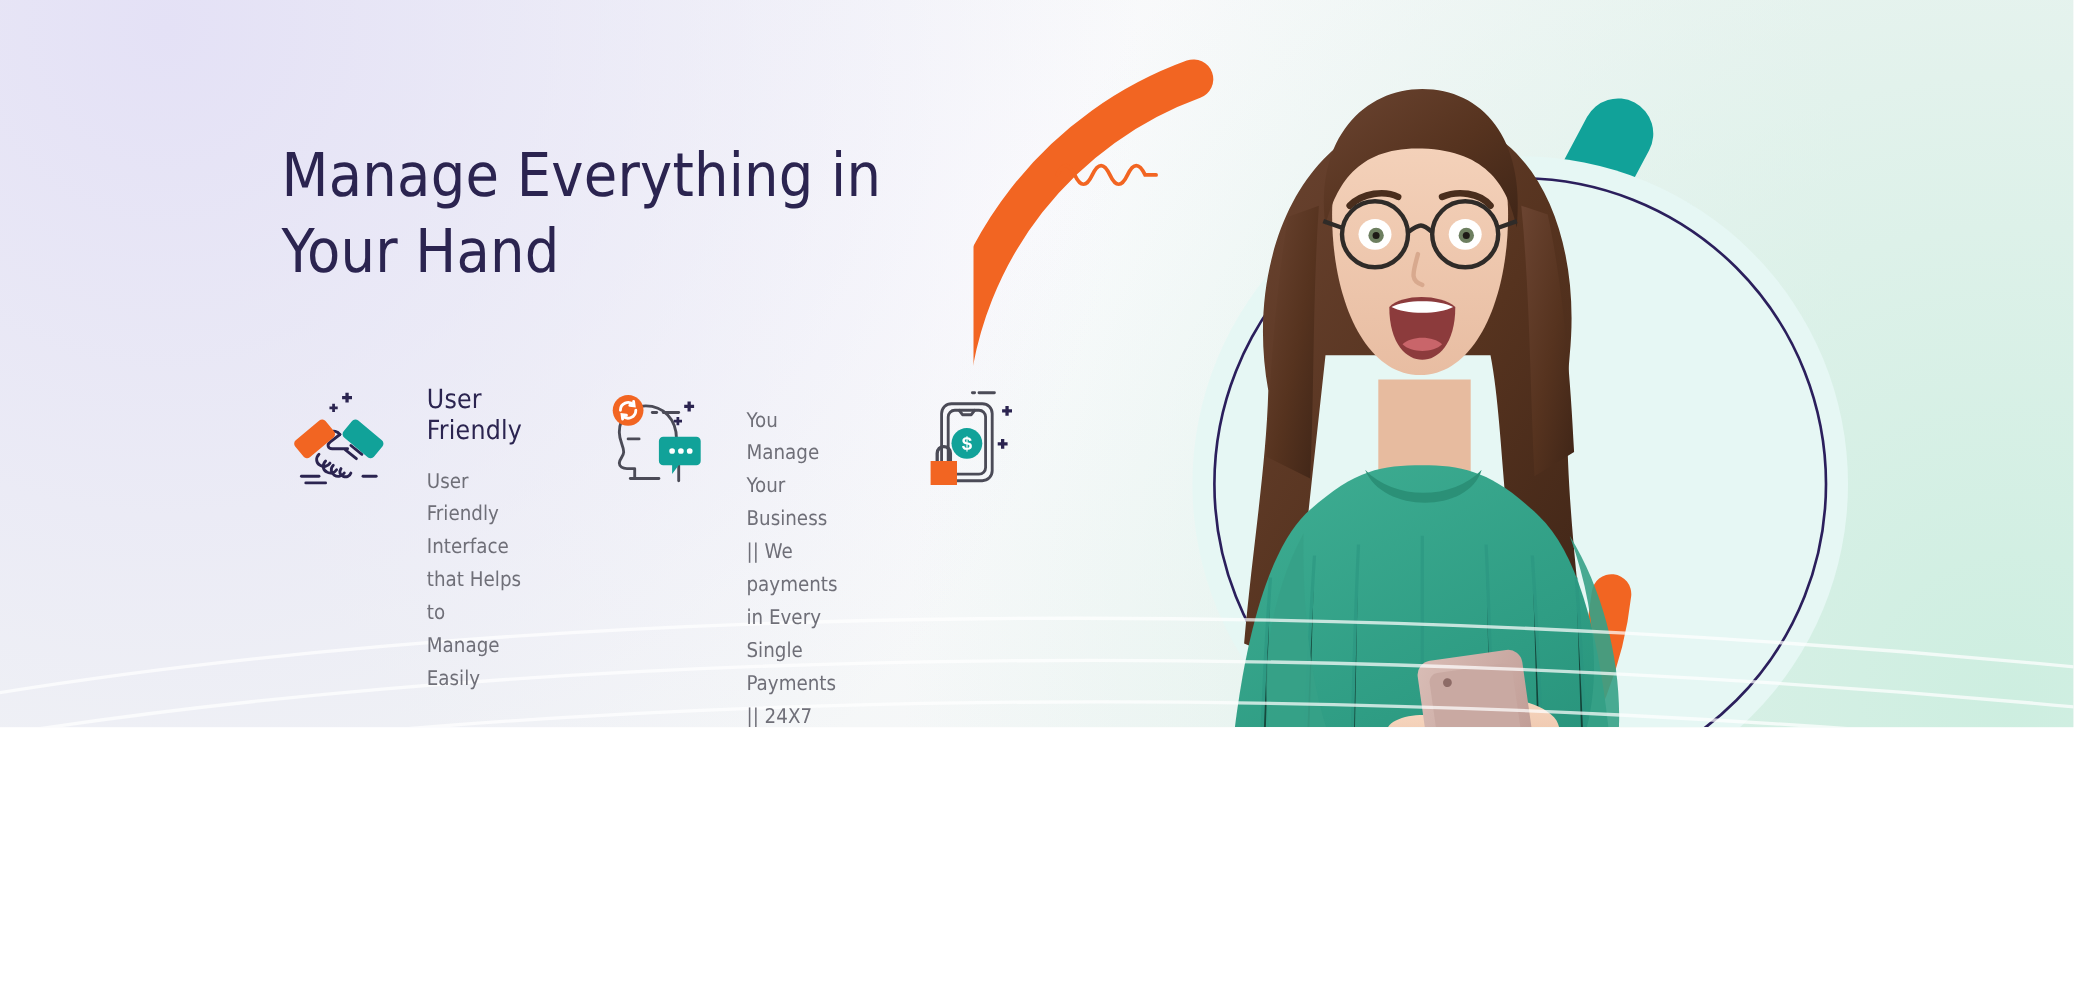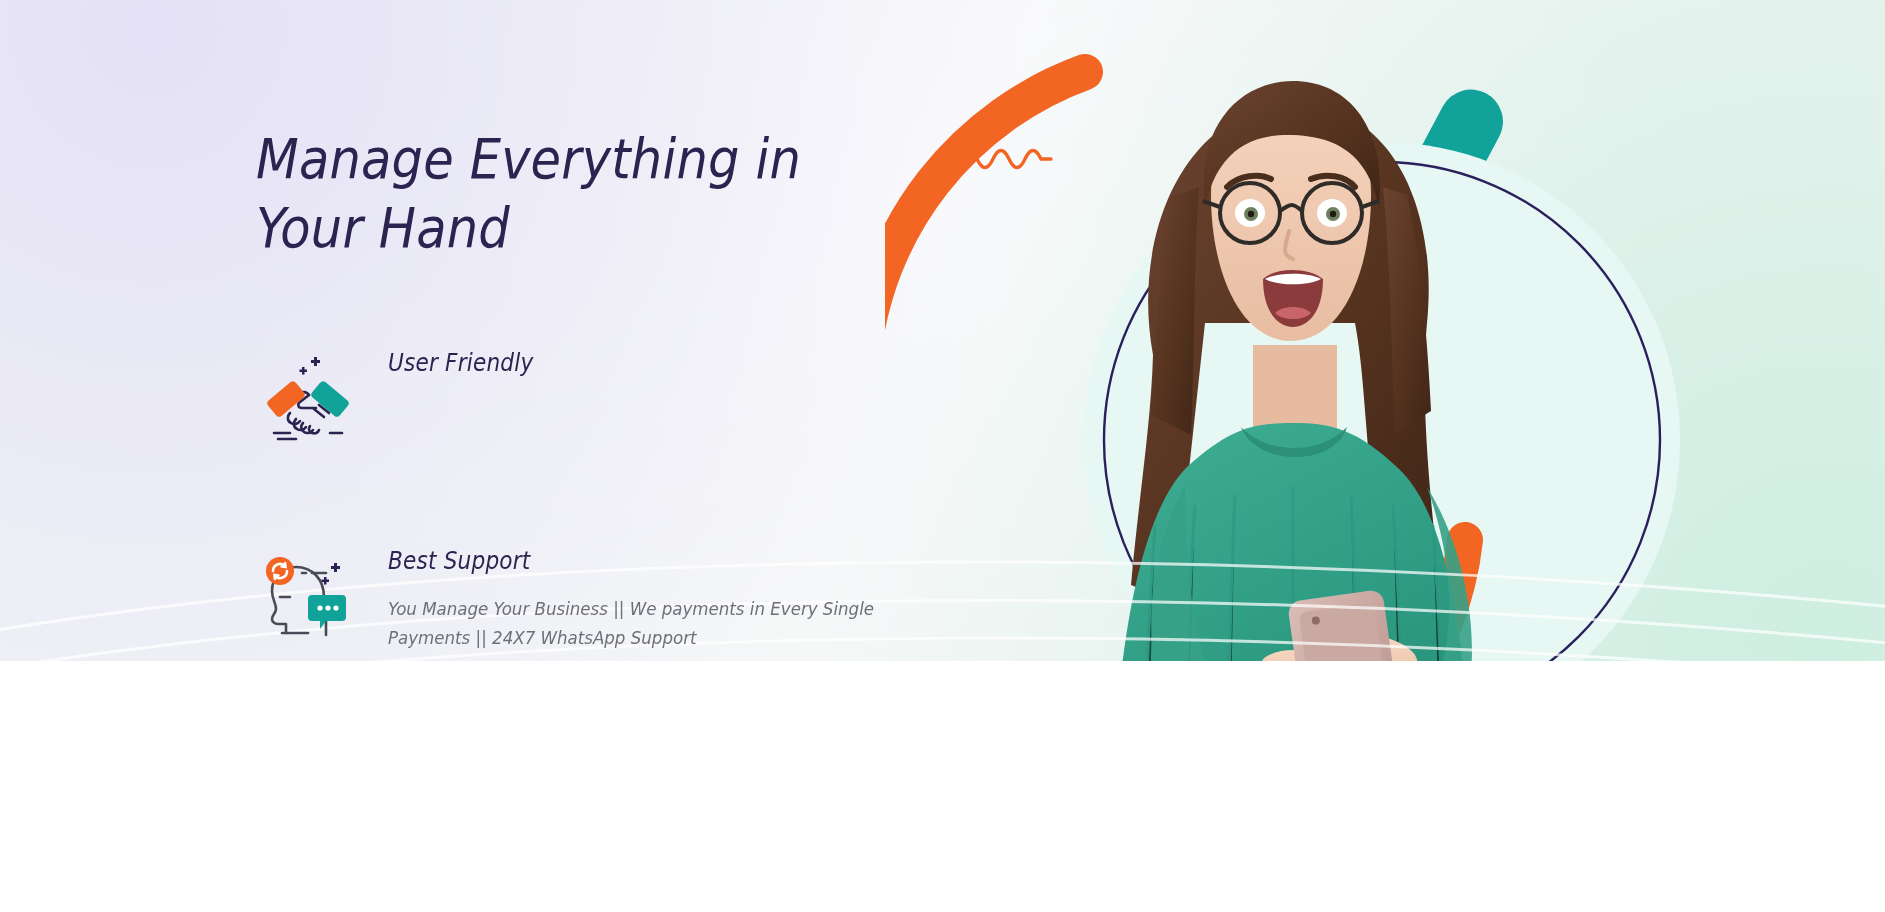--- a/index.html
+++ b/index.html
@@ -7,33 +7,32 @@
     width:1885px; height:912px; overflow:hidden;
     font-family:"Liberation Sans", sans-serif;
   }
   .hero{
     position:relative; width:1885px; height:661px; overflow:hidden;
     background:
       radial-gradient(circle at 8% 4%,  #e4e1f6 0%,  rgba(228,225,246,0) 48%),
       radial-gradient(circle at 97% 97%, #cdeee0 0%, rgba(205,238,224,0) 52%),
       radial-gradient(circle at 50% 30%, #fbfbfd 0%, #f2f5f5 70%),
       linear-gradient(135deg,#e8e6f7 0%, #f7f7fb 42%, #f3f8f6 70%, #d8f1e7 100%);
-    font-style: italic;
   }
   
   .swoosh{ position:absolute; left:-120px; bottom:-210px; width:2200px; height:430px;
            pointer-events:none; opacity:.85; }
   
   .copy{ position:absolute; left:256px; top:125px; width:700px; }
   .headline{
     font-family:"DejaVu Sans Condensed","Liberation Sans Narrow","Liberation Sans",sans-serif;
     font-size:55px; line-height:1.25; font-weight:400; color:#2b2450;
     letter-spacing:.2px; white-space:pre-line;
   }
-  .features{ margin-top:80px; display:flex; flex-direction:column; gap:98px; }
+  .features{ margin-top:80px; display:flex; flex-direction:row; gap:72px; }
   .feature{ display:flex; align-items:flex-start; gap:36px; }
   .f-icon{ width:96px; height:96px; flex:0 0 96px; margin-top:4px; }
   .f-icon svg{ display:block; width:96px; height:96px; }
   .f-body{ padding-top:6px; }
   .f-title{
     font-family:"DejaVu Sans Condensed","Liberation Sans Narrow","Liberation Sans",sans-serif;
     font-size:24px; color:#2b2450; font-weight:400; letter-spacing:.2px;
   }
   .f-desc{
     margin-top:19px; font-size:18.5px; line-height:1.62; color:#6f6f78;
@@ -219,20 +218,21 @@
             <rect x="12" y="42" width="36" height="20" rx="4" fill="#f26522" transform="rotate(-40 30 52)"></rect>
             <rect x="56" y="42" width="36" height="20" rx="4" fill="#11a299" transform="rotate(40 74 52)"></rect>
             <g fill="#2b2450">
               <path d="M58 10 h3 v3 h3 v3 h-3 v3 h-3 v-3 h-3 v-3 h3 z"></path>
               <path d="M46 20 h2.5 v2.5 h2.5 v2.5 h-2.5 v2.5 H46 V25 h-2.5 v-2.5 H46 z"></path>
             </g>
           </svg>
         </div>
         <div class="f-body">
           <div class="f-title">User Friendly</div>
+          <div class="f-desc">User Friendly Interface that Helps to Manage Easily</div>
         </div>
       </div>
 
       <div class="feature">
         <div class="f-icon">
           <svg viewBox="0 0 96 96">
             <g stroke="#4b4b57" stroke-width="2.6" fill="none" stroke-linecap="round" stroke-linejoin="round">
               <path d="M68 52 C68 34 56 22 40 22 C26 22 16 32 16 46 C16 54 20 58 20 64
                        C20 68 16 70 16 74 C16 77 19 79 23 79 L30 79 L30 88"></path>
               <path d="M26 88 L52 88"></path>
@@ -255,21 +255,20 @@
                 <circle cx="72" cy="63" r="2.6"></circle>
                 <circle cx="80" cy="63" r="2.6"></circle>
               </g>
             <g fill="#2b2450">
               <path d="M78 18 h3 v3 h3 v3 h-3 v3 h-3 v-3 h-3 v-3 h3 z"></path>
               <path d="M68 32 h2.5 v2.5 h2.5 v2.5 h-2.5 v2.5 H68 V37 h-2.5 v-2.5 H68 z"></path>
             </g>
           </svg>
         </div>
         <div class="f-body">
-          <div class="f-title">Best Support</div>
           <div class="f-desc">You Manage Your Business || We payments in Every Single
 Payments || 24X7 WhatsApp Support</div>
         </div>
       </div>
 
       <div class="feature">
         <div class="f-icon">
           <svg viewBox="0 0 96 96">
             <g stroke="#4b4b57" stroke-width="2.6" fill="none" stroke-linecap="round" stroke-linejoin="round">
               <rect x="20" y="20" width="46" height="70" rx="9"></rect>

